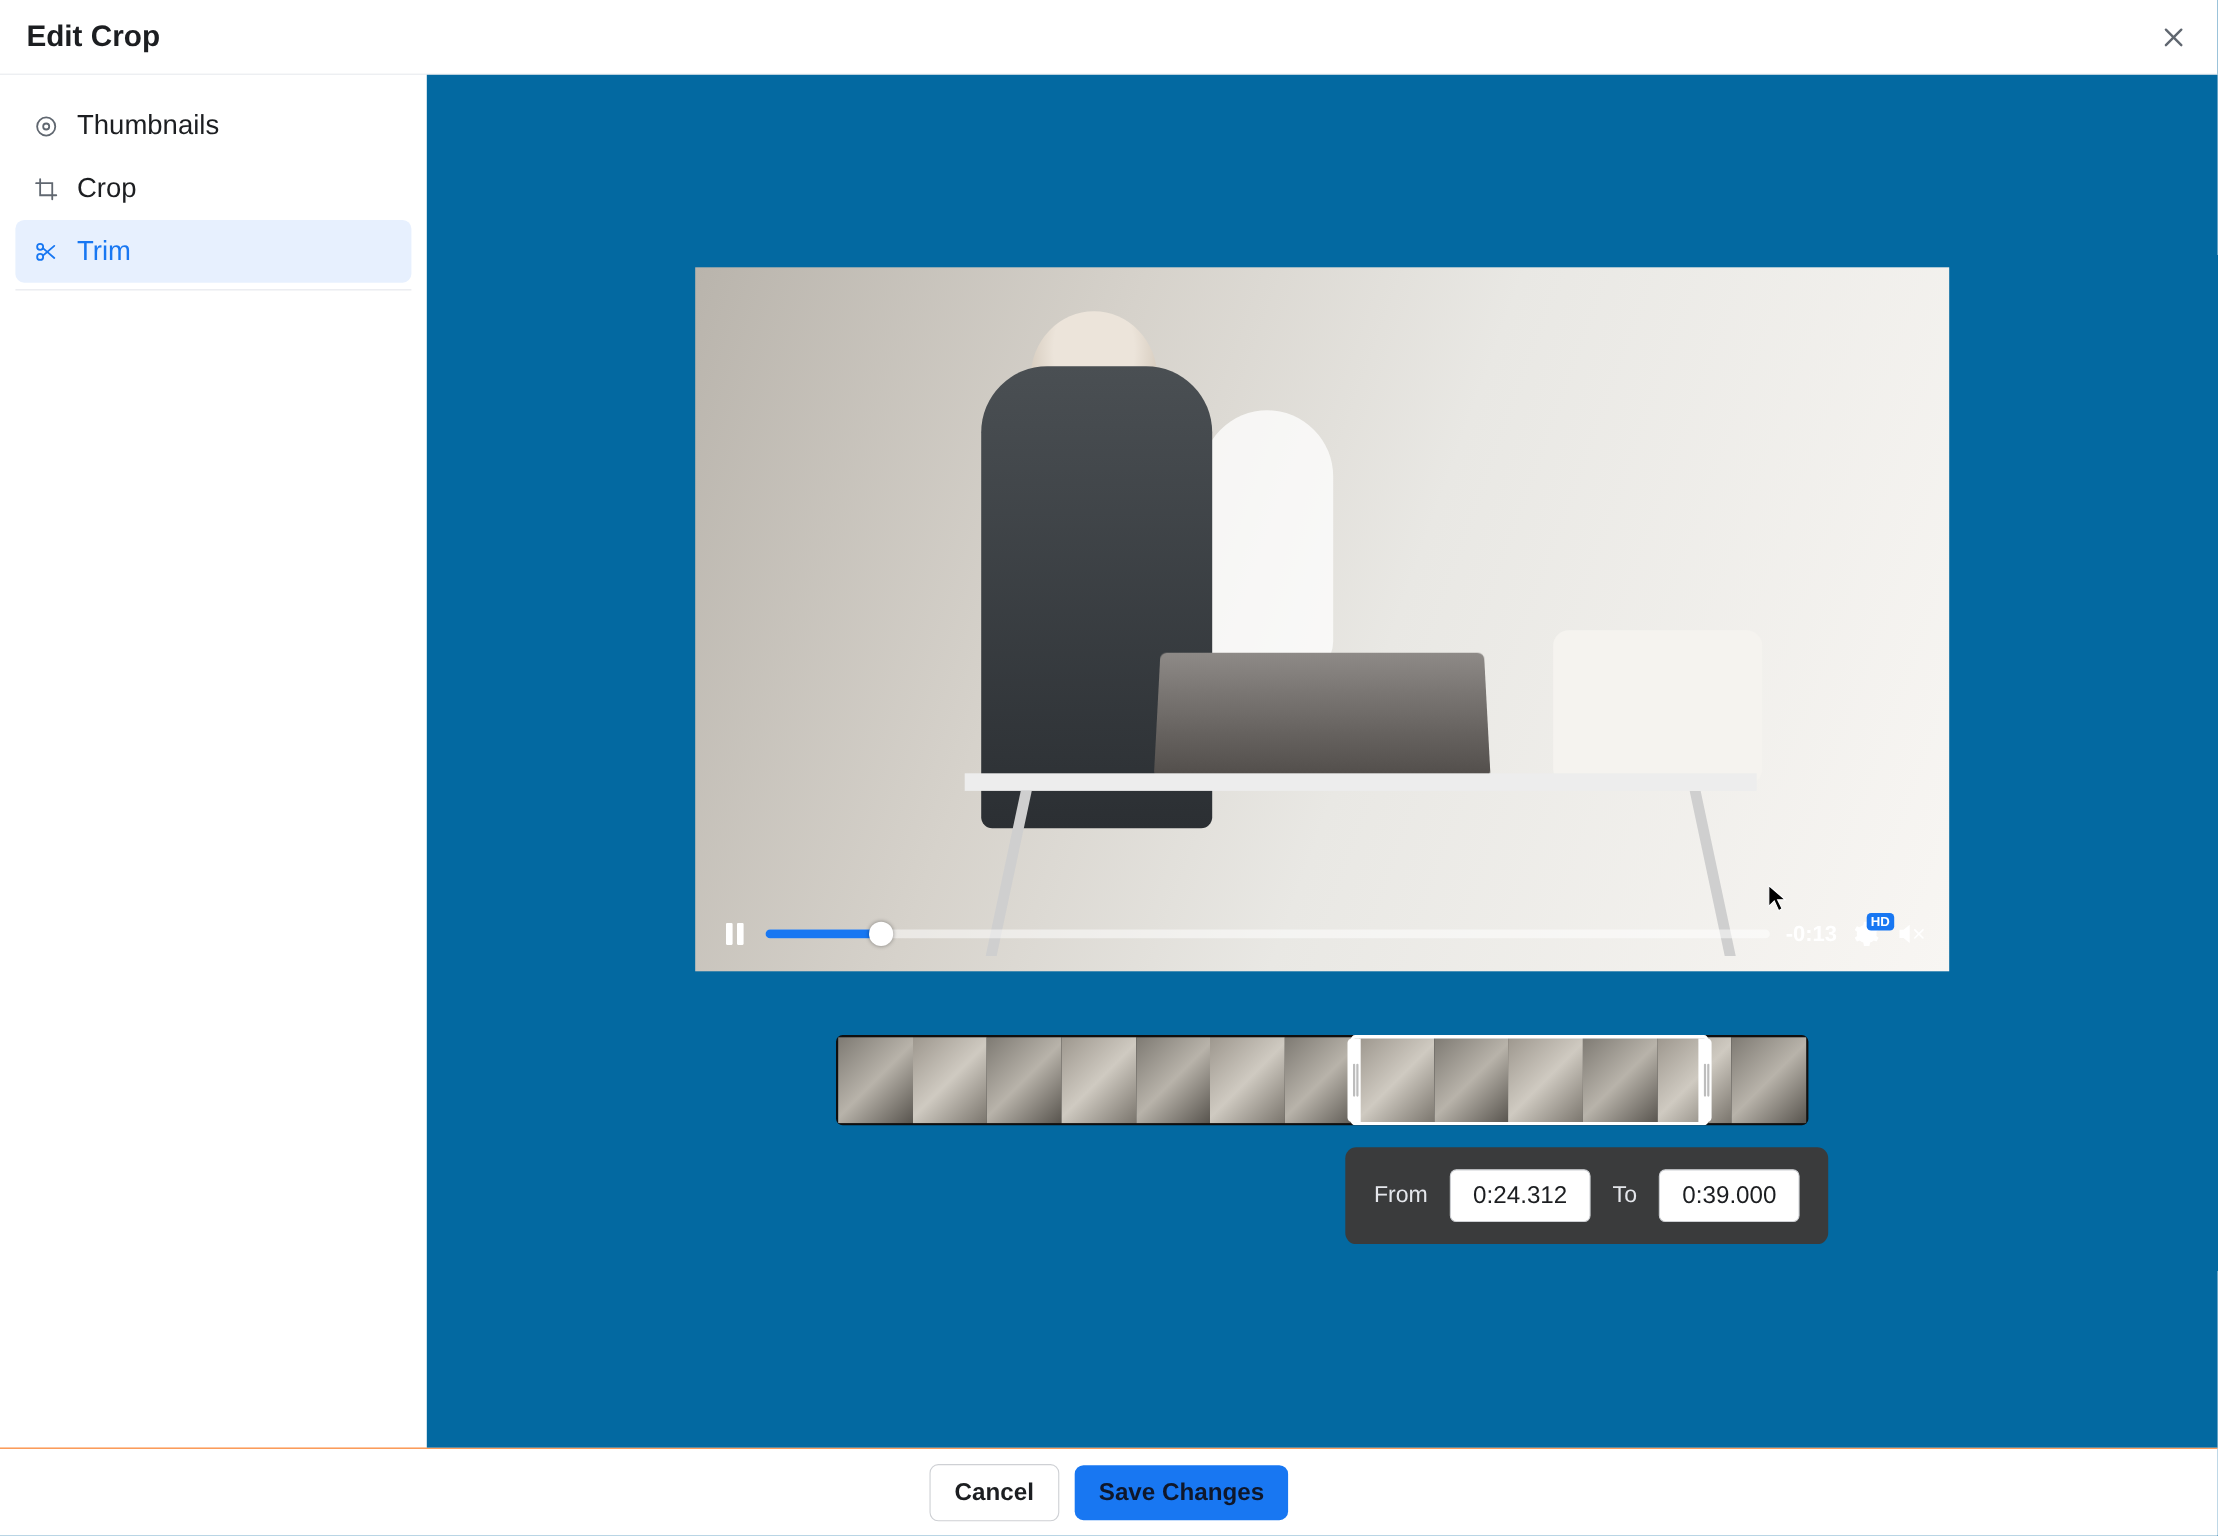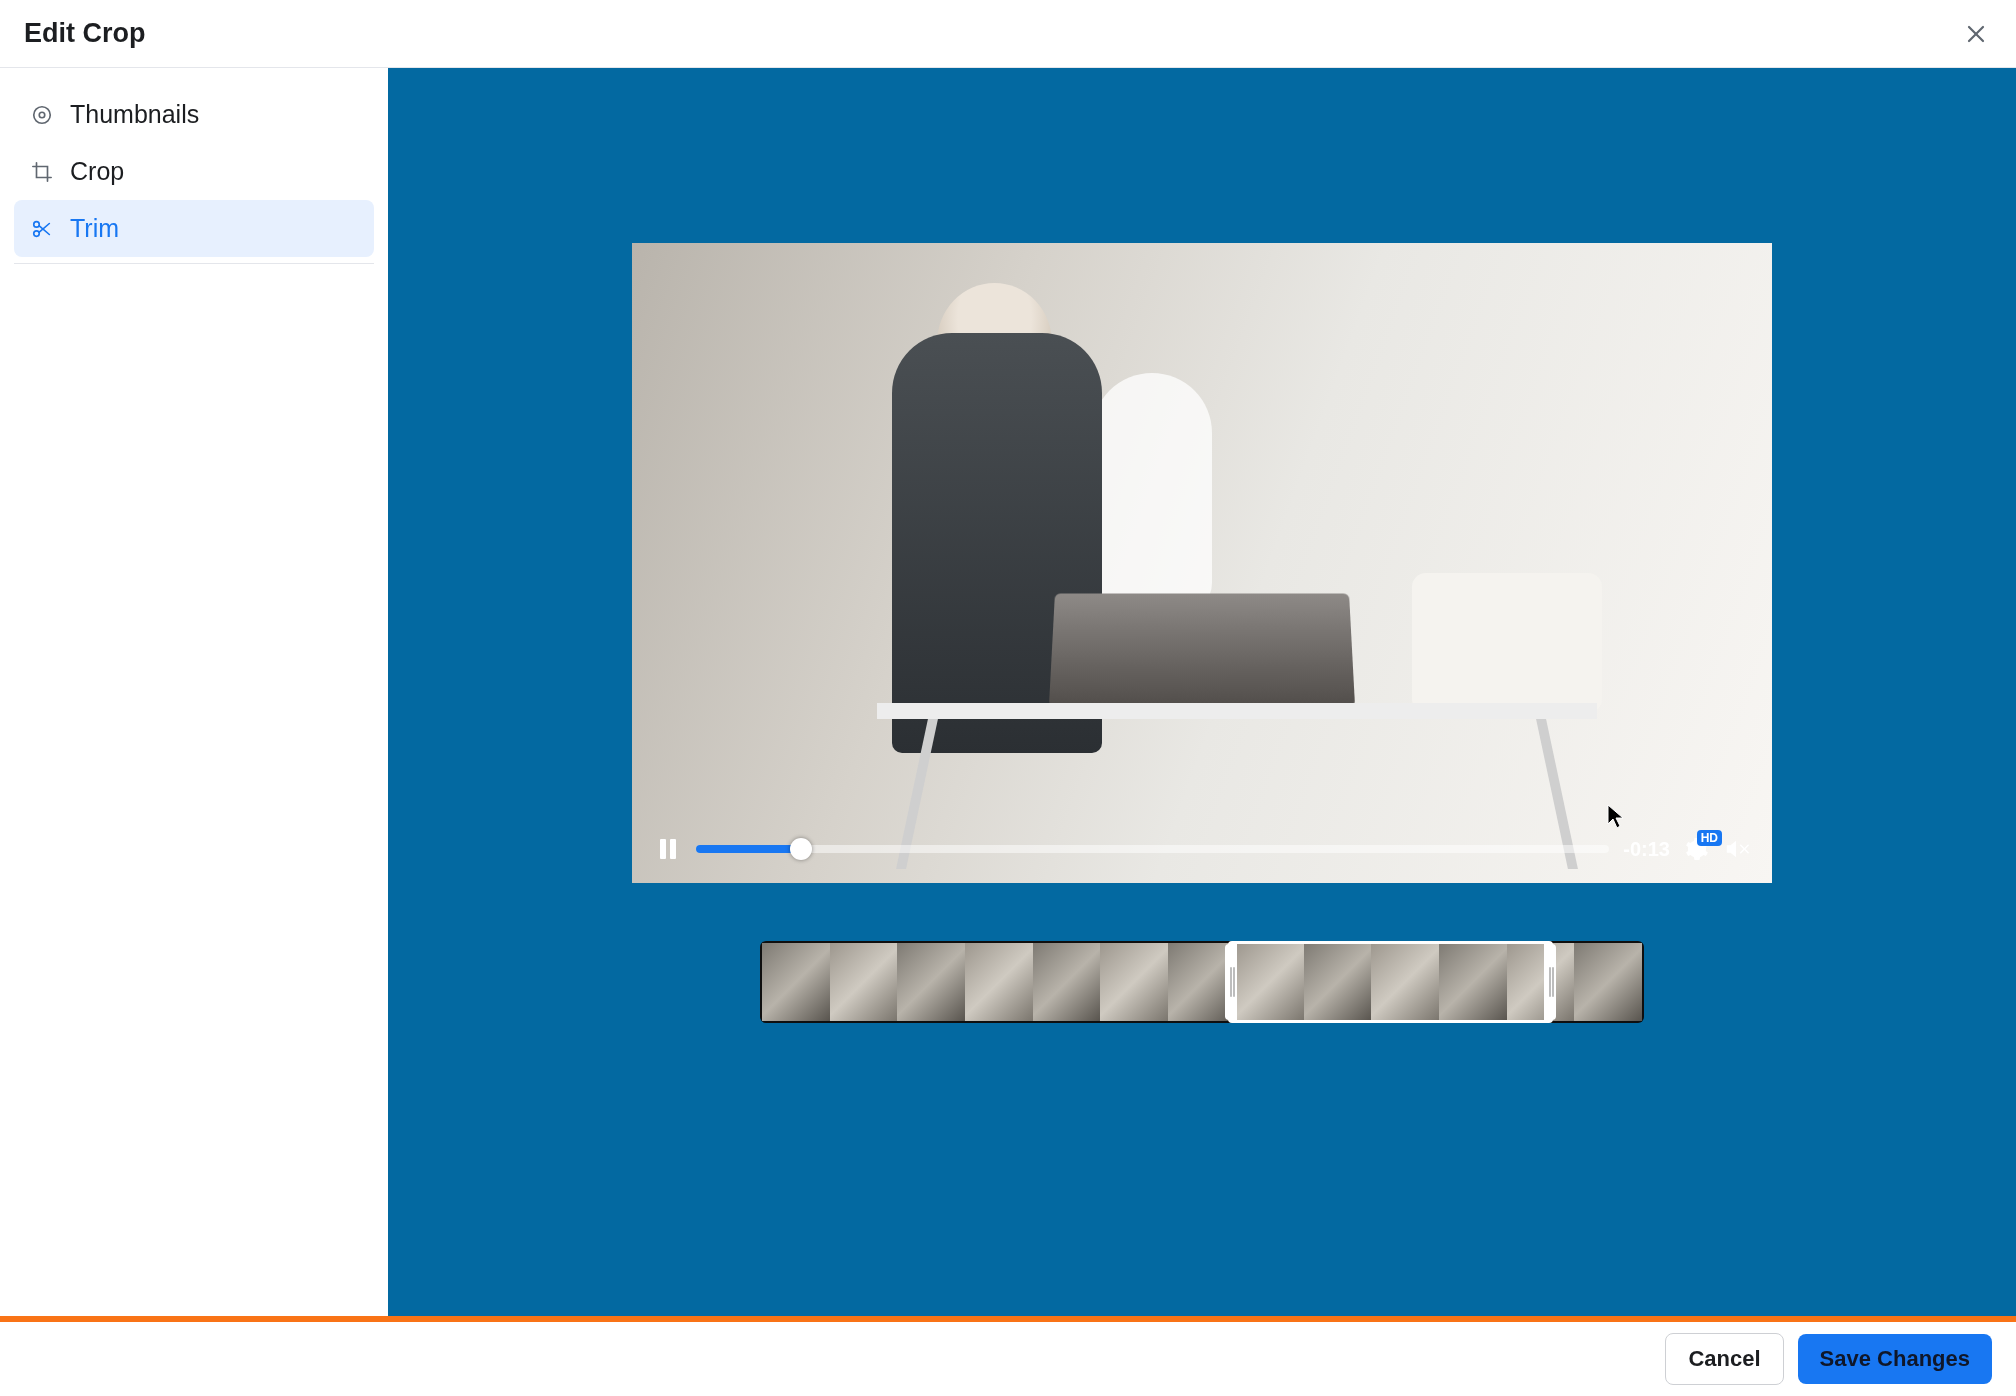--- a/index.html
+++ b/index.html
@@ -216,22 +216,22 @@
       border-radius:6px;
       padding: 10px 14px;
       font-size:22px;
       color:#1c1e21;
       width: 128px;
       text-align:center;
       font-family:inherit;
     }
     .footer {
       height: 80px;
-      border-top: 6px solid #f97316;
-      display:flex; align-items:center; justify-content:flex-end;
+      border-top: 1px solid #f97316;
+      display:flex; align-items:center; justify-content:center;
       padding: 0 24px; gap: 14px;
       background:#fff;
     }
     .btn {
       font-size: 22px;
       padding: 12px 22px;
       border-radius: 8px;
       font-weight:600;
       cursor:pointer;
       border:none;
@@ -354,20 +354,26 @@
       <div class="timeline-frame"></div>
       <div class="timeline-frame"></div>
       <div class="timeline-frame"></div>
       <div class="timeline-frame"></div>
       <div class="trim-window">
         <div class="trim-handle left"></div>
         <div class="trim-handle right"></div>
       </div>
     </div>
 
+    <div class="range-box">
+      <span class="range-label">From</span>
+      <input class="range-input" value="0:24.312" style="">
+      <span class="range-label">To</span>
+      <input class="range-input" value="0:39.000" style="">
+    </div>
 
   </div>
 </div>
 
 <div class="footer">
   <button class="btn btn-secondary">Cancel</button>
   <button class="btn btn-primary">Save Changes</button>
 </div>
 
 </body></html>

